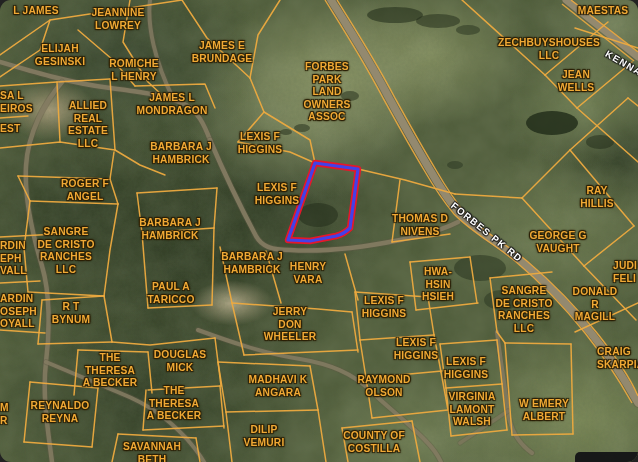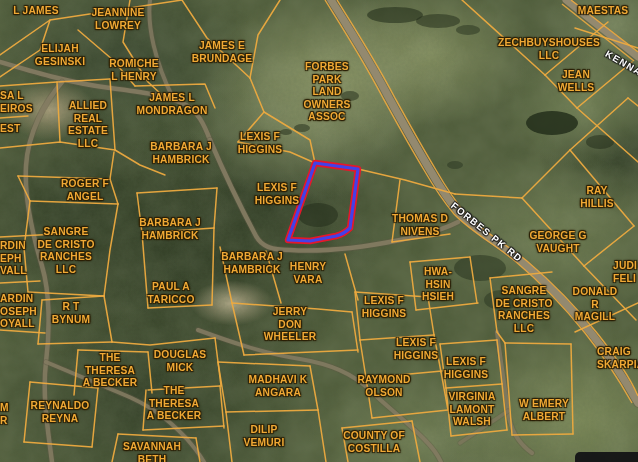--- a/index.html
+++ b/index.html
@@ -1,19 +1,20 @@
 <!DOCTYPE html>
 <html><head>
 <meta charset="utf-8">
 <style>
   html,body{margin:0;padding:0;background:#222;}
   .stage{
     position:relative;width:638px;height:462px;overflow:hidden;
     background:#4d5a38;
     font-family:"Liberation Sans",sans-serif;
+    border-radius:11px;
   }
   .terrain{
     position:absolute;inset:0;
     background-image:
       radial-gradient(180px 120px at 332px 75px,#8a9465 0%,rgba(138,148,101,0) 70%),
       radial-gradient(150px 100px at 430px 55px,#7f8a5b,rgba(127,138,91,0) 70%),
       radial-gradient(160px 110px at 300px 125px,#76815a,rgba(118,129,90,0) 70%),
       radial-gradient(120px 90px at 585px 105px,#6f7d52,rgba(111,125,82,0) 70%),
       radial-gradient(100px 70px at 615px 25px,#74815a,rgba(116,129,90,0) 70%),
       radial-gradient(170px 120px at 555px 235px,#6d7a50,rgba(109,122,80,0) 70%),

